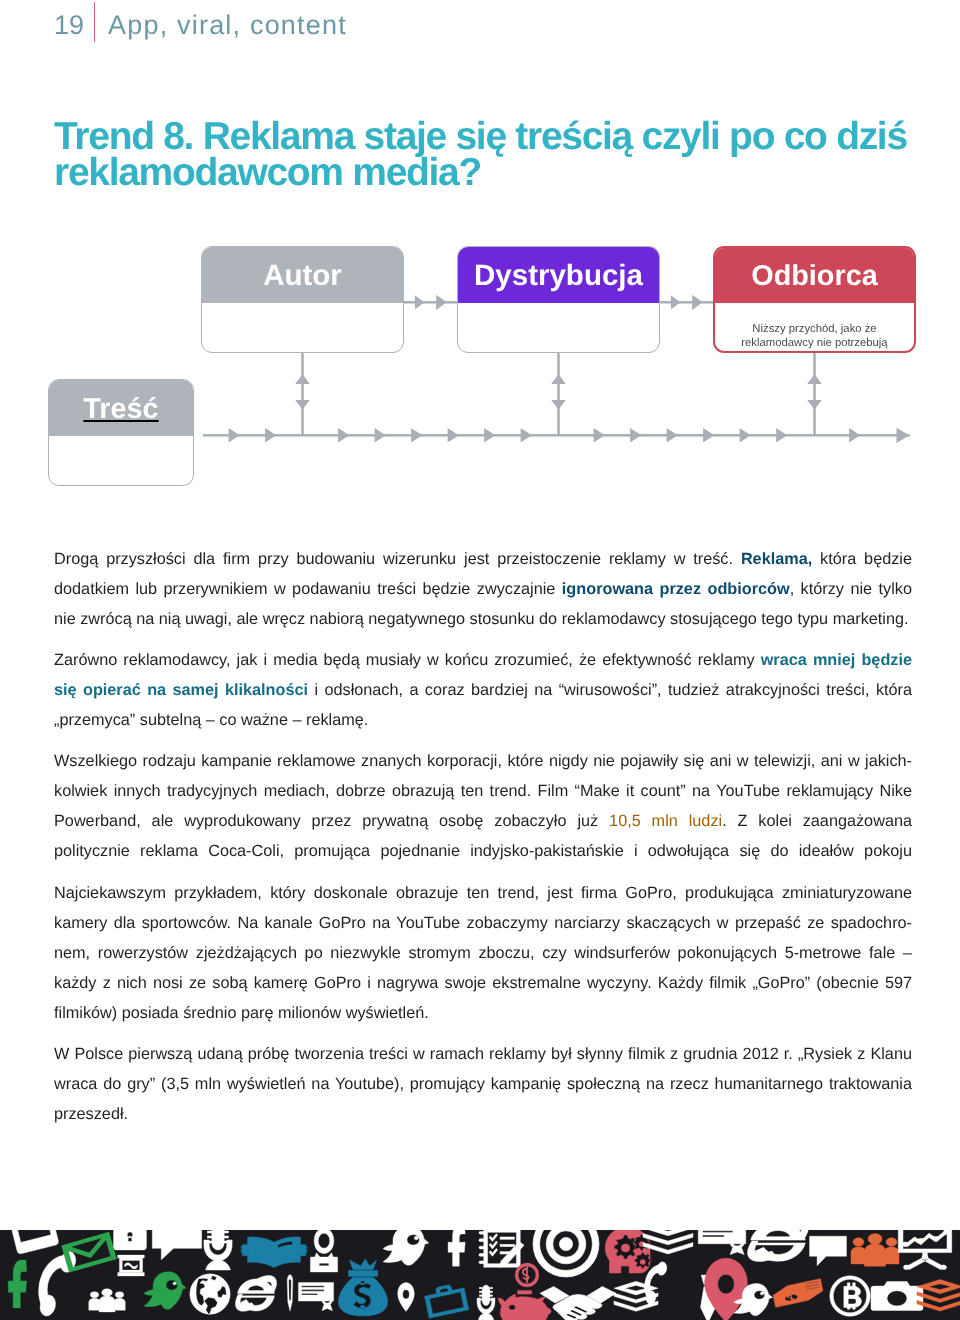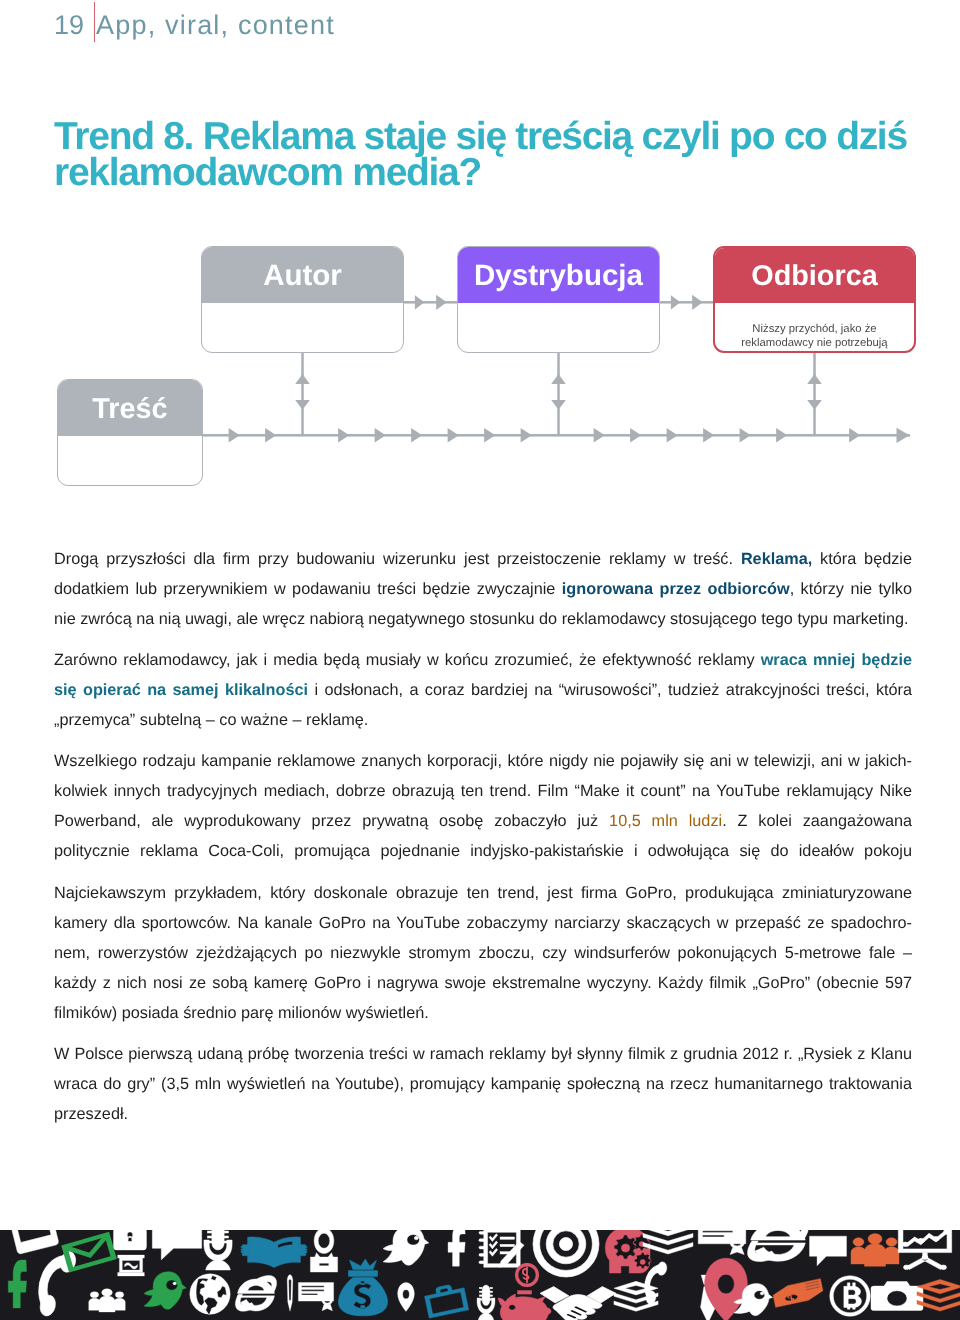--- a/index.html
+++ b/index.html
@@ -3,38 +3,38 @@
 <meta charset="utf-8">
 <style>
   html,body{margin:0;padding:0;}
   body{width:960px;height:1320px;background:#ffffff;font-family:"Liberation Sans",sans-serif;overflow:hidden;-webkit-font-smoothing:antialiased;text-rendering:geometricPrecision;}
   .page{position:relative;width:960px;height:1116px;background:#fff;}
 
   
   .runhead{position:absolute;left:54px;top:2px;height:40px;}
   .runhead .pg{position:absolute;left:0;top:10px;font-size:27px;color:#6E98A5;font-weight:400;line-height:1;}
   .runhead .bar{position:absolute;left:39.5px;top:0;width:1.6px;height:40px;background:#C96B74;}
-  .runhead .sec{position:absolute;left:42px;top:10px;font-size:27px;color:#6E98A5;font-weight:400;line-height:1;white-space:nowrap;letter-spacing:1.2px;}
+  .runhead .sec{position:absolute;left:54px;top:10px;font-size:27px;color:#6E98A5;font-weight:400;line-height:1;white-space:nowrap;letter-spacing:1.2px;}
 
   
   .title{position:absolute;left:54px;top:119px;width:900px;font-size:39px;font-weight:700;
          color:#35B3C6;line-height:36px;letter-spacing:-1.3px;}
   .title div{white-space:nowrap;}
 
   
   .diagram{position:absolute;left:0;top:230px;width:960px;height:275px;}
   .dbox{position:absolute;border:1.6px solid #A9AFB5;border-radius:11px;background:#fff;overflow:hidden;
         box-sizing:border-box;}
   .dbox .hd{width:100%;display:flex;align-items:center;justify-content:center;
             color:#fff;font-weight:700;box-sizing:border-box;}
   .dbox .bd{width:100%;box-sizing:border-box;display:flex;align-items:flex-start;justify-content:center;}
   .dbox .bd p{margin:0;text-align:center;color:#4A4A4C;font-size:11.3px;line-height:13.9px;}
   .dlines{position:absolute;left:0;top:0;}
   
-  .b-tresc{left:57px;top:149px;width:146px;height:107px;}
+  .b-tresc{left:48px;top:149px;width:146px;height:107px;text-decoration:underline;}
   .b-tresc .hd{height:56px;font-size:28.8px;padding-top:2px;}
   .b-tresc .bd{height:49px;}
   .b-autor{left:201px;top:16px;width:203px;height:107px;}
   .b-autor .hd{height:56px;font-size:29.5px;padding-top:1px;}
   .b-autor .bd{height:49px;}
   .b-dystr{left:457px;top:16px;width:203px;height:107px;}
   .b-dystr .hd{height:56px;font-size:29.5px;padding-top:1px;}
   .b-dystr .bd{height:49px;}
   .b-odb{left:713px;top:16px;width:203px;height:107px;border-width:2.2px;}
   .b-odb .hd{height:55px;font-size:28.8px;padding-top:1px;}
@@ -121,21 +121,21 @@
           <p></p>
         </div>
     </div>
     <div class="dbox b-autor" style="border-color: rgb(174, 180, 186);">
       <div class="hd" style="background: rgb(174, 180, 186);">Autor</div>
       <div class="bd">
           <p></p>
         </div>
     </div>
     <div class="dbox b-dystr" style="border-color: rgb(174, 180, 186);">
-      <div class="hd" style="background: #8b5cf6;">Dystrybucja</div>
+      <div class="hd" style="background: #6d28d9;">Dystrybucja</div>
       <div class="bd">
           <p></p>
         </div>
     </div>
     <div class="dbox b-odb" style="border-color: rgb(205, 71, 88);">
       <div class="hd" style="background: rgb(205, 71, 88);">Odbiorca</div>
       <div class="bd">
         <p>
           <span>Niższy przychód, jako że</span><br>
           <span>reklamodawcy nie potrzebują</span><br>

